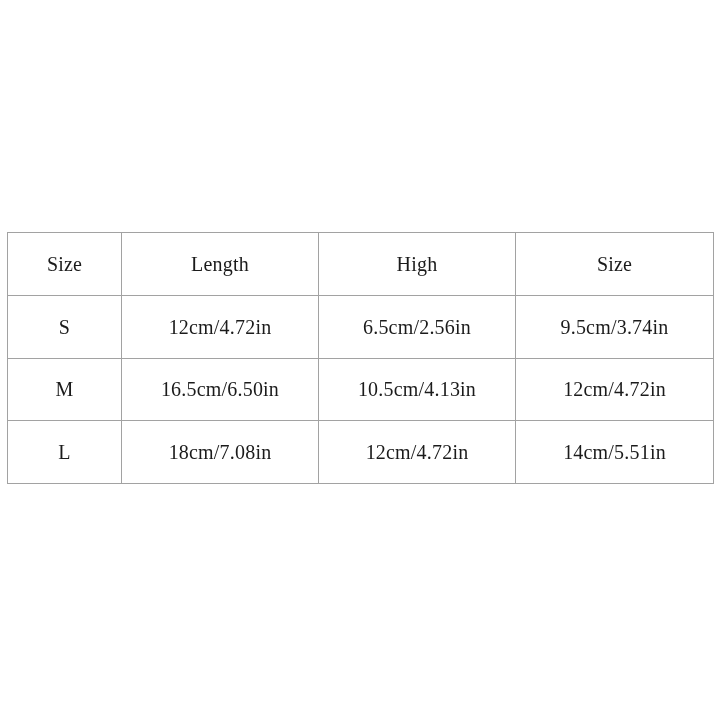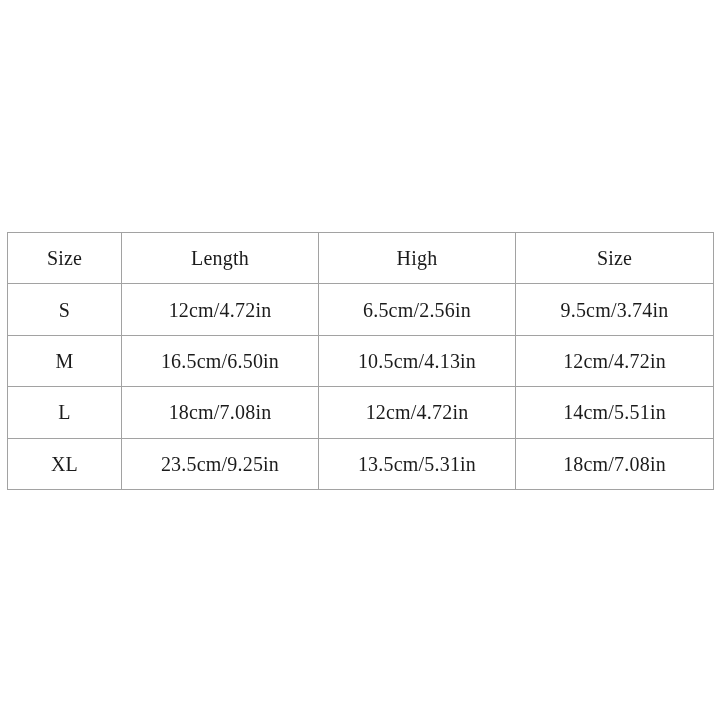--- a/index.html
+++ b/index.html
@@ -87,21 +87,15 @@
         <td><span class="cell-text">12cm/4.72in</span></td>
       </tr>
 
       <tr>
         <td><span class="cell-text">L</span></td>
         <td><span class="cell-text">18cm/7.08in</span></td>
         <td><span class="cell-text">12cm/4.72in</span></td>
         <td><span class="cell-text">14cm/5.51in</span></td>
       </tr>
 
-      <tr>
-        <td><span class="cell-text">XL</span></td>
-        <td><span class="cell-text">23.5cm/9.25in</span></td>
-        <td><span class="cell-text">13.5cm/5.31in</span></td>
-        <td><span class="cell-text">18cm/7.08in</span></td>
-      </tr>
     </tbody>
   </table>
 </div>
 
 </body></html>

